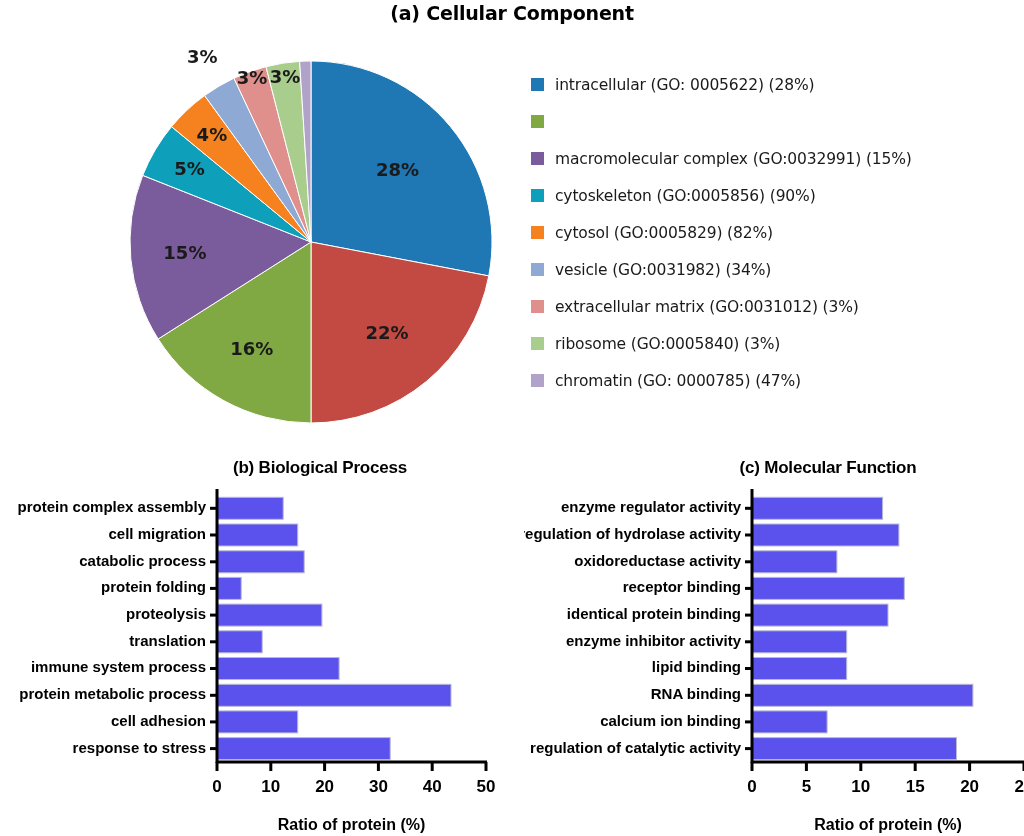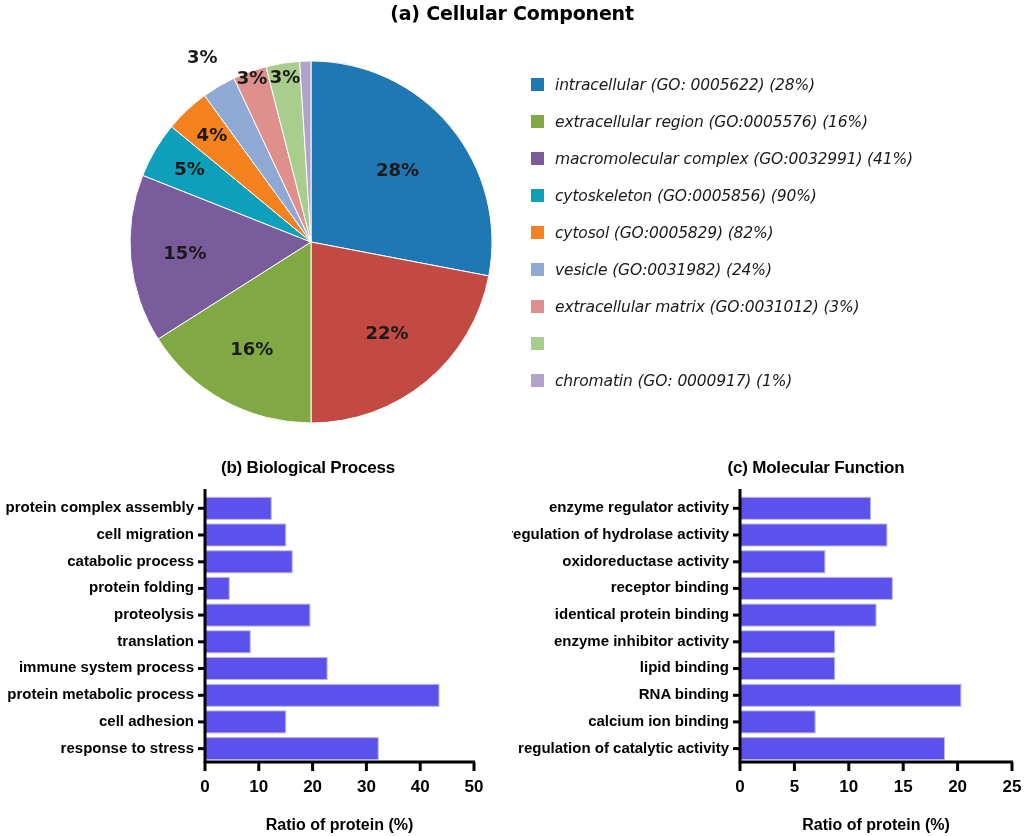--- a/index.html
+++ b/index.html
@@ -43,36 +43,35 @@
 
   #legend {
     position: absolute;
     left: 531px; top: 66px;
     width: 470px;
   }
   .legend-row {
     display: flex;
     align-items: center;
     height: 37px;
-    font-style: italic;
   }
   .legend-swatch {
     width: 13px; height: 13px;
     flex: 0 0 13px;
     margin-right: 11px;
   }
   .legend-label {
     font-size: 15.5px;
     color: #1a1a1a;
     white-space: nowrap;
     letter-spacing: -0.15px;
   }
 
   
-  .bar-panel { position: absolute; top: 440px; height: 396px; }
+  .bar-panel { position: absolute; top: 440px; height: 396px; margin-left: 12px; }
   #panel-b { left: 0px;   width: 512px; }
   #panel-c { left: 512px; width: 512px; }
 
   .panel-title {
     position: absolute;
     top: 18px;
     width: 100%;
     text-align: center;
     font-family: "Liberation Sans", sans-serif;
     font-size: 17px;
@@ -142,48 +141,48 @@
       </svg>
   </div>
 
   <div id="legend">
       <div class="legend-row">
         <span class="legend-swatch" style="background: rgb(31, 119, 180);"></span>
         <span class="legend-label">intracellular (GO: 0005622) (28%)</span>
       </div>
       <div class="legend-row">
         <span class="legend-swatch" style="background: rgb(128, 169, 67);"></span>
-        <span class="legend-label">extracellular region (GO:0005576) (16%)</span>
       </div>
       <div class="legend-row">
         <span class="legend-swatch" style="background: rgb(122, 91, 155);"></span>
-        <span class="legend-label">macromolecular complex (GO:0032991) (41%)</span>
+        <span class="legend-label">macromolecular complex (GO:0032991) (15%)</span>
       </div>
       <div class="legend-row">
         <span class="legend-swatch" style="background: rgb(14, 159, 186);"></span>
         <span class="legend-label">cytoskeleton  (GO:0005856) (90%)</span>
       </div>
       <div class="legend-row">
         <span class="legend-swatch" style="background: rgb(245, 130, 31);"></span>
         <span class="legend-label">cytosol (GO:0005829) (82%)</span>
       </div>
       <div class="legend-row">
         <span class="legend-swatch" style="background: rgb(142, 169, 211);"></span>
-        <span class="legend-label">vesicle (GO:0031982) (24%)</span>
+        <span class="legend-label">vesicle (GO:0031982) (34%)</span>
       </div>
       <div class="legend-row">
         <span class="legend-swatch" style="background: rgb(224, 144, 140);"></span>
         <span class="legend-label">extracellular matrix (GO:0031012) (3%)</span>
       </div>
       <div class="legend-row">
         <span class="legend-swatch" style="background: rgb(169, 205, 141);"></span>
+        <span class="legend-label">ribosome (GO:0005840) (3%)</span>
       </div>
       <div class="legend-row">
         <span class="legend-swatch" style="background: rgb(176, 162, 200);"></span>
-        <span class="legend-label">chromatin (GO: 0000917) (1%)</span>
+        <span class="legend-label">chromatin (GO: 0000785) (47%)</span>
       </div>
     </div>
 </div>
 
 <div class="bar-panel" id="panel-b">
   <div class="panel-title" id="title-b">(b) Biological Process</div>
   <svg class="bars-svg" id="svg-b" width="512" height="396" viewBox="0 0 512 396">
       <rect x="205" y="57.3" width="66.2" height="22" fill="#5B52EE" class="bar-rect"></rect>
       <line x1="198" y1="68.3" x2="205" y2="68.3" class="tick-mark"></line>
       <text x="194" y="68.3" class="cat-label">protein complex assembly</text>

